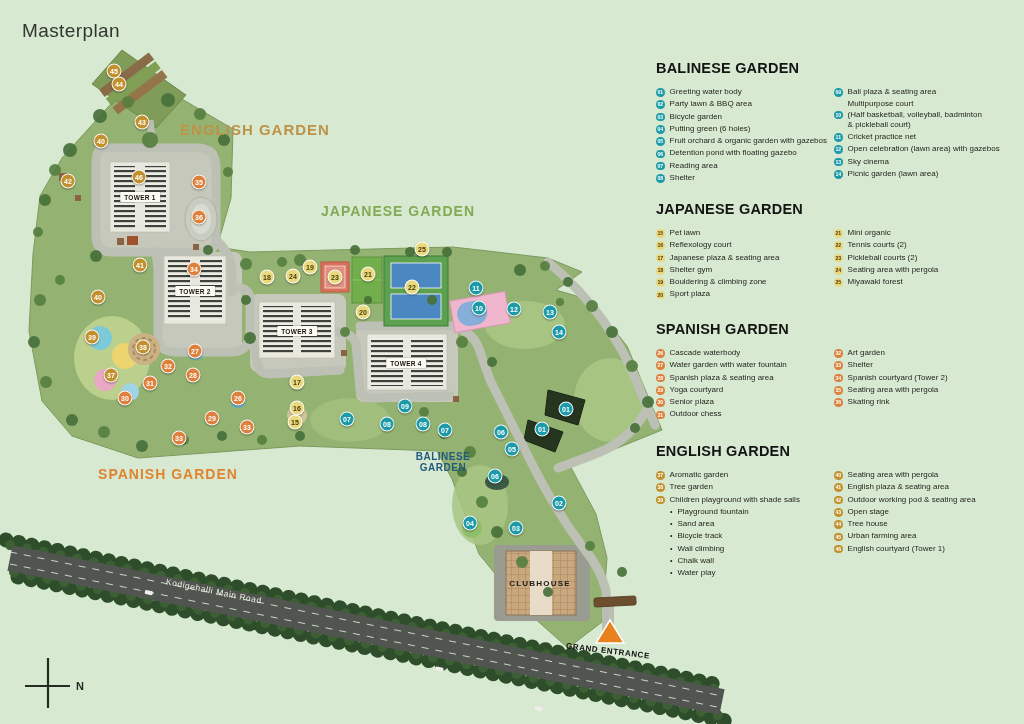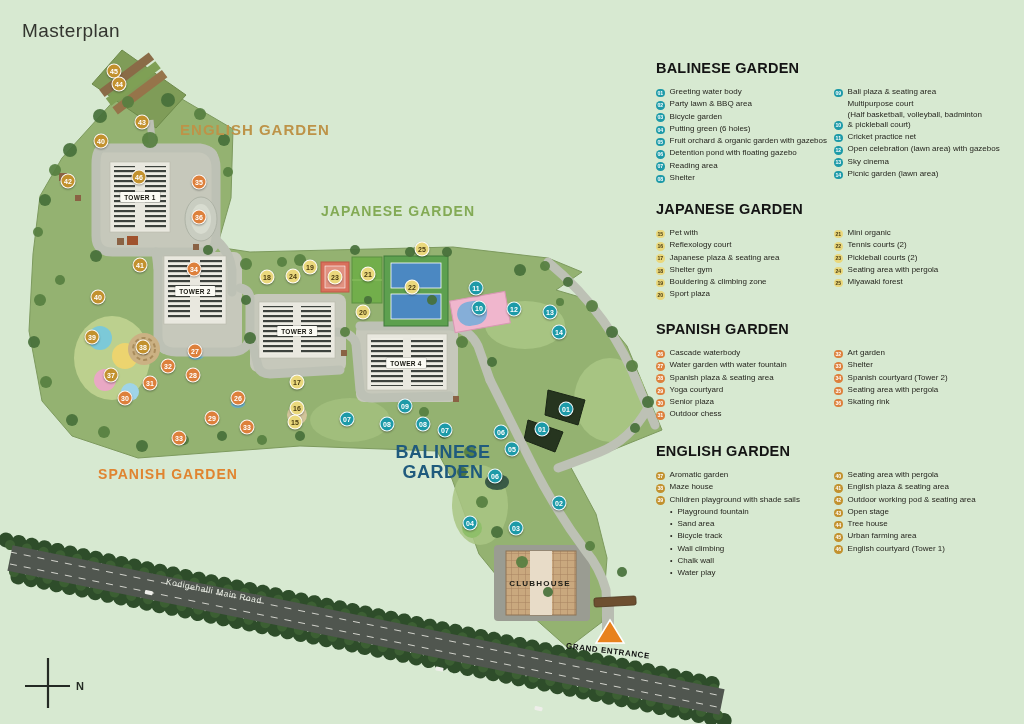--- a/index.html
+++ b/index.html
@@ -17,21 +17,21 @@
   .marker{position:absolute;width:15px;height:15px;border-radius:50%;transform:translate(-50%,-50%);
     color:#fff;font-size:7px;font-weight:bold;display:flex;align-items:center;justify-content:center;
     border:1px solid rgba(255,255,255,.95);box-shadow:0 1px 2px rgba(0,0,0,.35);box-sizing:border-box;}
   
   .legend{position:absolute;left:656px;top:60px;width:366px;height:640px;}
   .lsec{position:absolute;left:0;width:100%;}
   .lhead{font-size:14.5px;font-weight:800;color:#141414;margin:0 0 11px 0;letter-spacing:.2px;}
   .lcols{display:flex;}
   .lcol{width:178px;flex:none;}
   .lcol + .lcol{width:188px;}
-  .litem{display:flex;align-items:flex-end;margin:0 0 2.1px 0;}
+  .litem{display:flex;align-items:center;margin:0 0 2.1px 0;}
   .lbadge{flex:none;width:8.6px;height:8.6px;border-radius:50%;color:#fff;font-size:5.2px;font-weight:bold;
     text-align:center;line-height:8.8px;margin:.5px 5px 0 0;}
   .ltext{font-size:8px;line-height:10.2px;color:#26261f;}
   .lsub{display:flex;margin:0 0 2.1px 14px;font-size:8px;line-height:10.2px;color:#26261f;}
   .ldot{margin-right:5px;font-size:7px;line-height:10.2px;color:#26261f;}
   .compass-n{position:absolute;font-size:11px;font-weight:bold;color:#242a24;}
 </style>
 </head>
 <body>
 
@@ -248,21 +248,21 @@
       <line x1="25" y1="686" x2="70" y2="686"></line>
     </g>
   </svg>
 
   <div class="page-title">Masterplan</div>
 
   <div id="labels">
       <div class="glabel" style="left: 255px; top: 130px; color: rgb(189, 147, 72); font-size: 15px; letter-spacing: 1px;">ENGLISH GARDEN</div>
       <div class="glabel" style="left: 398px; top: 212px; color: rgb(131, 170, 85); font-size: 14px; letter-spacing: 1px;">JAPANESE GARDEN</div>
       <div class="glabel" style="left: 168px; top: 475px; color: rgb(224, 132, 48); font-size: 14px; letter-spacing: 1px;">SPANISH GARDEN</div>
-      <div class="glabel" style="left: 443px; top: 462px; color: rgb(31, 90, 125); font-size: 18px; letter-spacing: 0.5px;">BALINESE
+      <div class="glabel" style="left: 443px; top: 462px; color: rgb(31, 90, 125); font-size: 10px; letter-spacing: 0.5px;">BALINESE
 GARDEN</div>
       <div class="plabel plabel-tower" style="left: 140px; top: 197px;">TOWER 1</div>
       <div class="plabel plabel-tower" style="left: 195px; top: 291px;">TOWER 2</div>
       <div class="plabel plabel-tower" style="left: 297px; top: 331px;">TOWER 3</div>
       <div class="plabel plabel-tower" style="left: 406px; top: 363px;">TOWER 4</div>
       <div class="plabel plabel-clubhouse" style="left: 540px; top: 583px;">CLUBHOUSE</div>
       <div class="plabel plabel-entrance" style="left: 608px; top: 651px; transform: translate(-50%, -50%) rotate(7deg);">GRAND ENTRANCE</div>
       <div class="plabel plabel-road" style="left: 214px; top: 591px; transform: translate(-50%, -50%) rotate(11.5deg);">Kodigehalli Main Road</div>
     </div>
   <div id="markers">
@@ -416,21 +416,21 @@
           </div>
         </div>
       </div>
       <div class="lsec" style="top: 141px;">
         <h2 class="lhead">JAPANESE GARDEN</h2>
         <div class="lcols">
           <div class="lcol">
             <div class="litem">
               <span class="lbadge" style="background: rgb(234, 216, 124); color: rgb(74, 60, 18);">15</span>
               <span class="ltext">
-                <div>Pet with</div>
+                <div>Pet lawn</div>
               </span>
             </div>
             <div class="litem">
               <span class="lbadge" style="background: rgb(234, 216, 124); color: rgb(74, 60, 18);">16</span>
               <span class="ltext">
                 <div>Reflexology court</div>
               </span>
             </div>
             <div class="litem">
               <span class="lbadge" style="background: rgb(234, 216, 124); color: rgb(74, 60, 18);">17</span>
@@ -572,21 +572,21 @@
           <div class="lcol">
             <div class="litem">
               <span class="lbadge" style="background: rgb(194, 145, 46);">37</span>
               <span class="ltext">
                 <div>Aromatic garden</div>
               </span>
             </div>
             <div class="litem">
               <span class="lbadge" style="background: rgb(194, 145, 46);">38</span>
               <span class="ltext">
-                <div>Maze house</div>
+                <div>Tree garden</div>
               </span>
             </div>
             <div class="litem">
               <span class="lbadge" style="background: rgb(194, 145, 46);">39</span>
               <span class="ltext">
                 <div>Children playground with shade sails</div>
               </span>
             </div>
             <div class="lsub">
               <span class="ldot">•</span>

